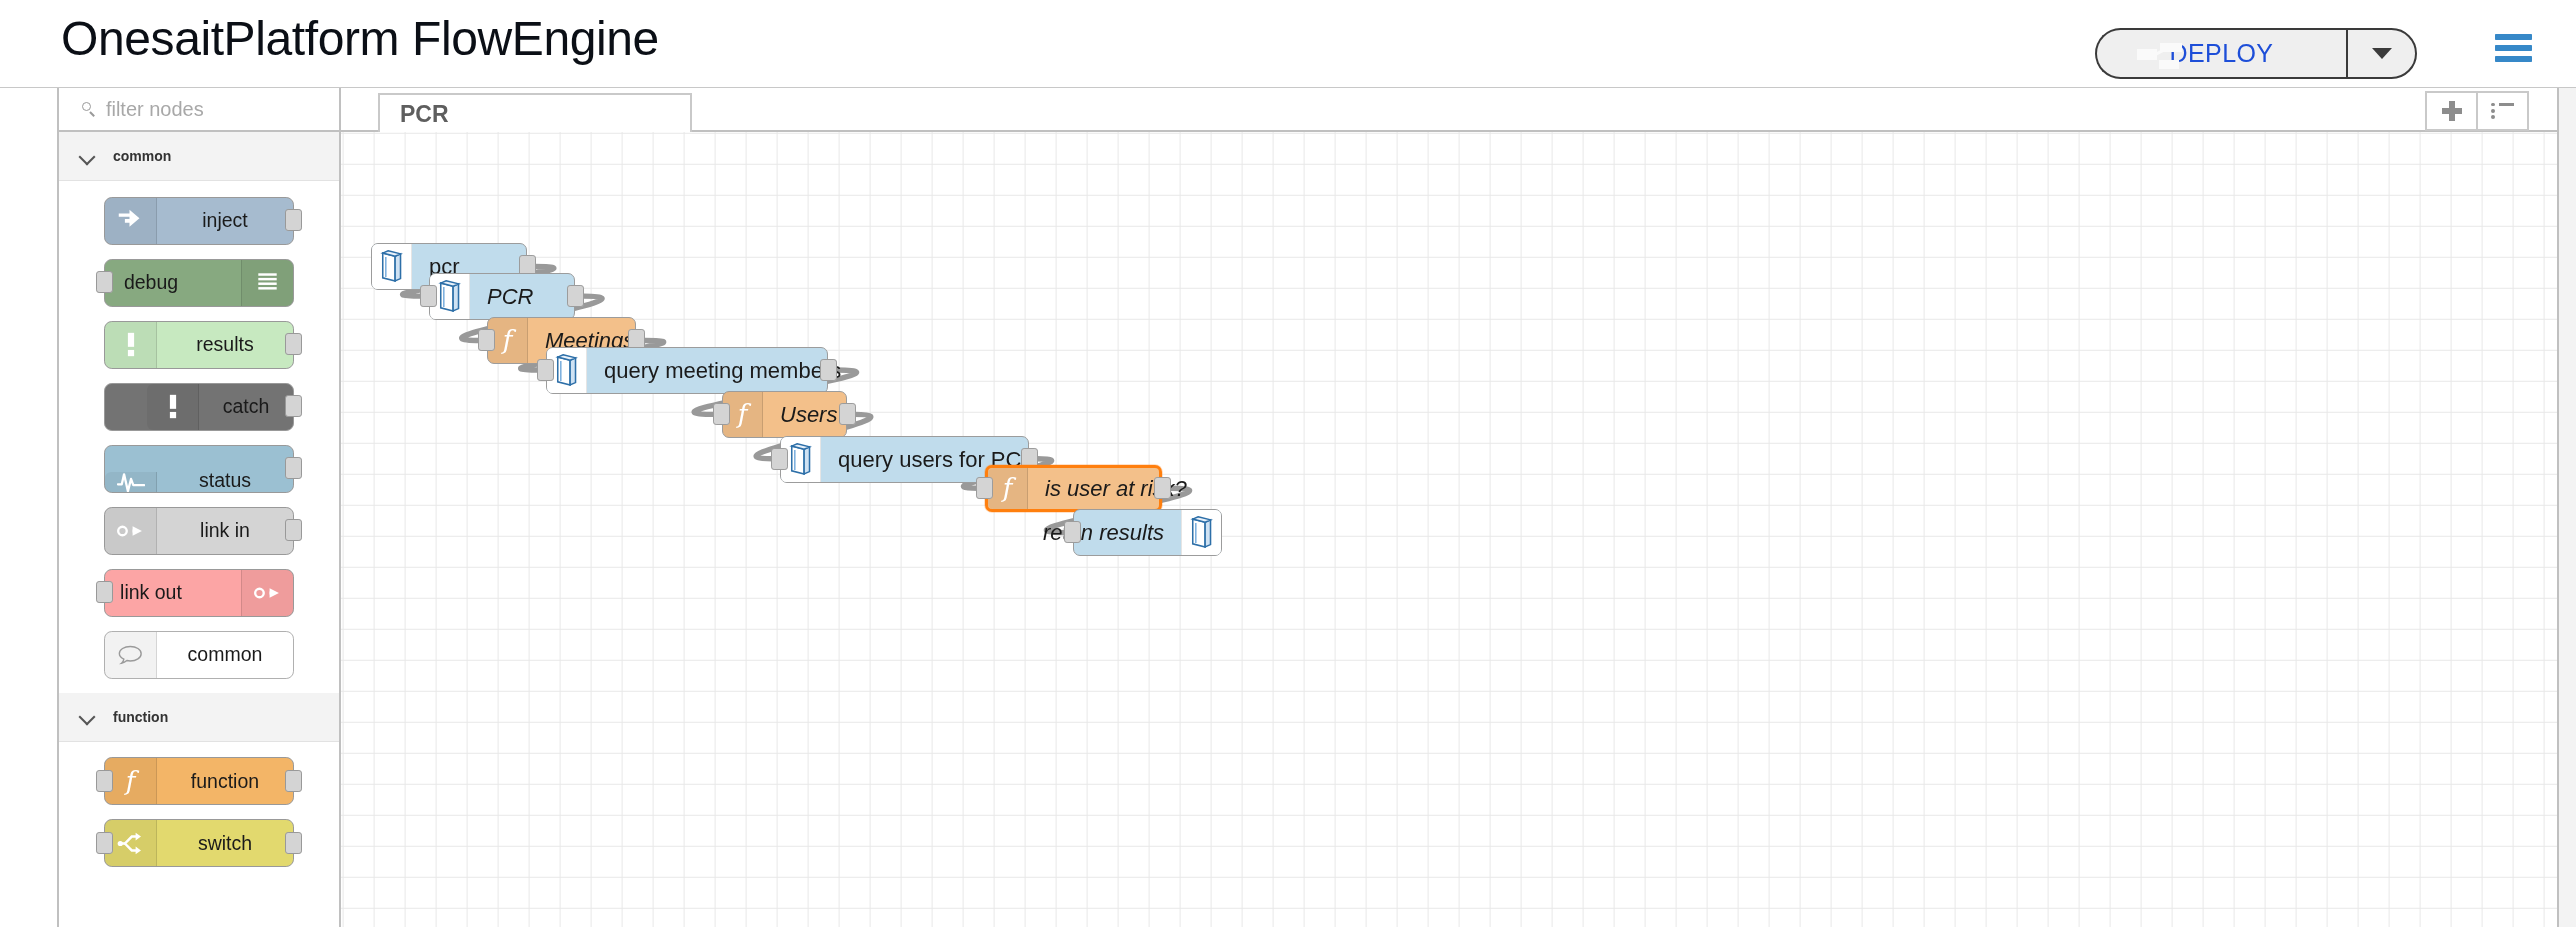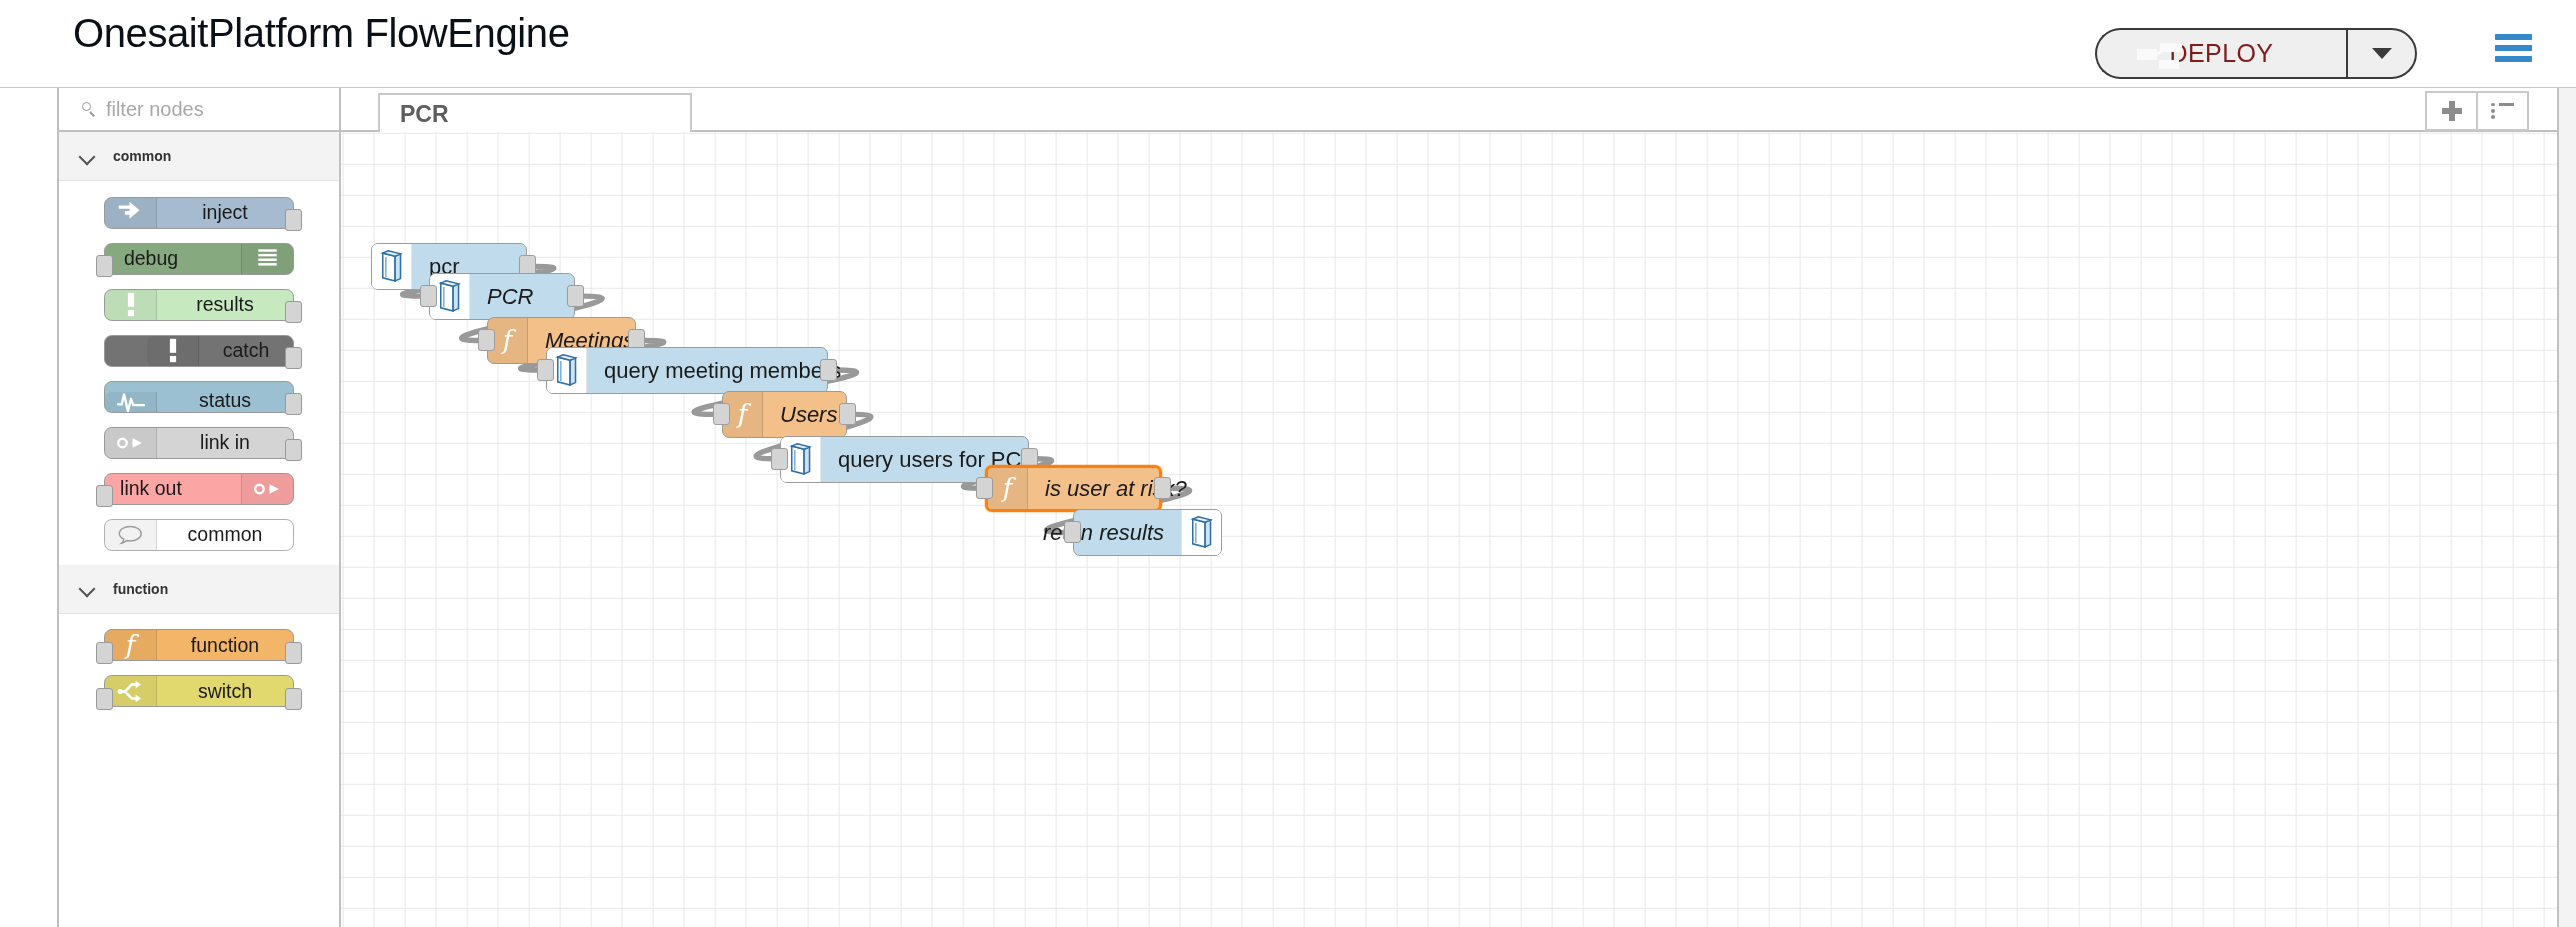--- a/index.html
+++ b/index.html
@@ -22,27 +22,26 @@
     width: 2576px;
     height: 88px;
     background: #ffffff;
     border-bottom: 1.6px solid #c8c8c8;
     box-sizing: border-box;
   }
   .app-title {
     position: absolute;
     left: 61px;
     top: 11px;
-    font-size: 40px;
+    font-size: 48px;
     font-weight: 400;
     color: #0b0f16;
     letter-spacing: -0.4px;
     white-space: nowrap;
     font-family: "Liberation Sans", sans-serif;
-    margin-left: 12px;
   }
   .deploy-group {
     position: absolute;
     left: 2095px;
     top: 28px;
     height: 51px;
     display: flex;
     align-items: stretch;
   }
   .deploy-btn {
@@ -53,21 +52,21 @@
     border-radius: 26px 0 0 26px;
     display: flex;
     align-items: center;
     justify-content: center;
     position: relative;
     box-sizing: border-box;
     cursor: pointer;
   }
   .deploy-btn-label {
     font-size: 25px;
-    color: #7f1d1d;
+    color: #1d4ed8;
     letter-spacing: 0.4px;
     font-weight: 400;
   }
   .deploy-glyph {
     position: absolute;
     left: 40px;
     top: 12.5px;
     width: 47px;
     height: 26.5px;
     opacity: 1;
@@ -202,21 +201,21 @@
     font-size: 14px;
     font-weight: bold;
     color: #333;
   }
   .palette-body { padding: 15.6px 0 0 0; }
 
   
   .pnode {
     position: relative;
     width: 190px;
-    height: 32px;
+    height: 48px;
     margin: 0 auto 14px auto;
     border-radius: 7.8px;
     border: 1.6px solid #999;
     box-sizing: border-box;
     display: flex;
     align-items: stretch;
     cursor: grab;
   }
   .pnode .pn-icon {
     width: 51px;

